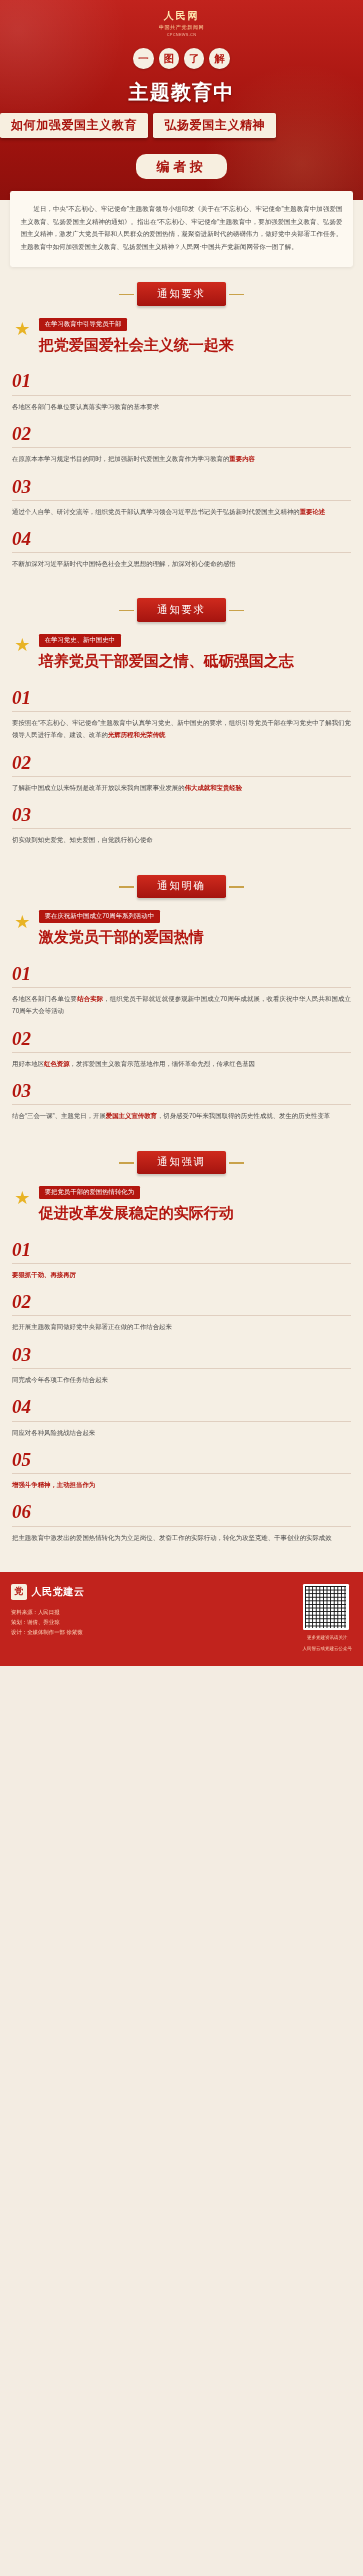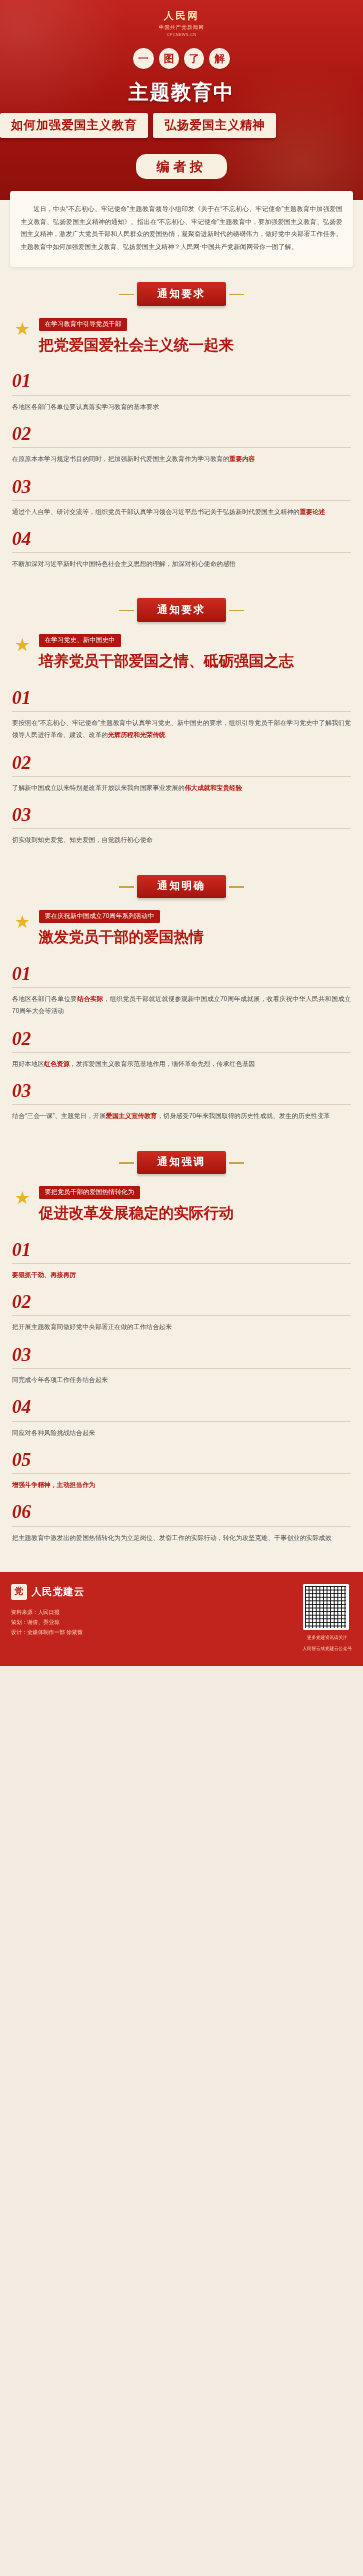--- a/index.html
+++ b/index.html
@@ -91,21 +91,21 @@
     font-size:6.4px; line-height:1.95; color:#4a4a4a; text-align:justify;
     text-indent:2em;
   }
 
   
   .section { padding: 15.7px 9.7px 3.6px 9.7px; }
   .sec-head { text-align:center; position:relative; margin-bottom:11px;}
   .sec-head .bar {
     display:inline-block;
     background:linear-gradient(180deg,#cf2a1d,#a5140f);
-    color:#fff; font-size:10.3px; font-weight:bold; letter-spacing:1.8px;
+    color:#fff; font-size:10.3px; font-weight:normal; letter-spacing:1.8px;
     padding:4.8px 20.6px; border-radius:1.8px;
     font-family:"Liberation Serif", serif;
     box-shadow:0 1.2px 2.4px rgba(0,0,0,.18);
     position:relative;
   }
   .sec-head .bar::before,
   .sec-head .bar::after{
     content:""; position:absolute; top:50%; width:15.7px;height:1.2px;background:#c9a24a;
   }
   .sec-head .bar::before{ left:-18px; }

